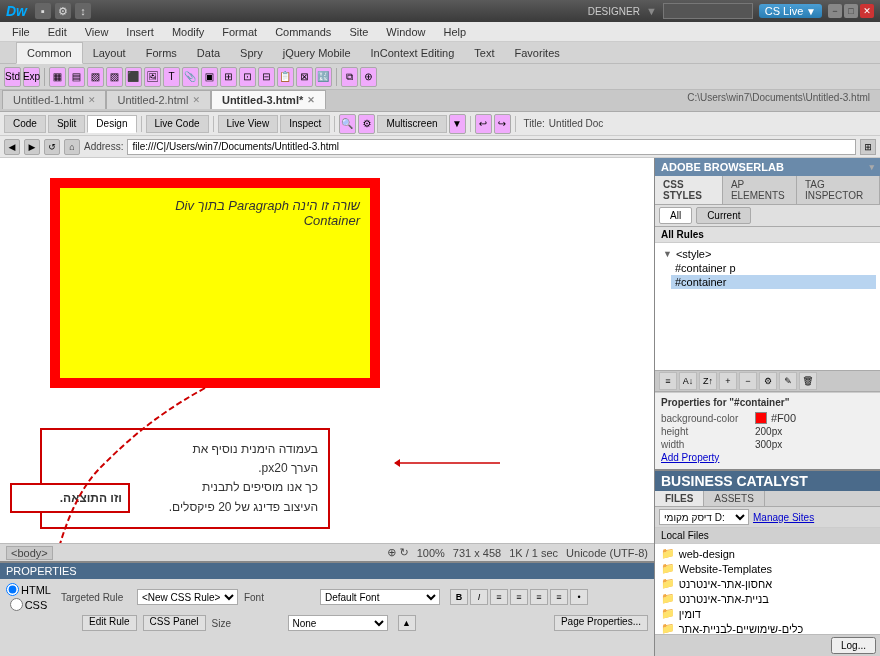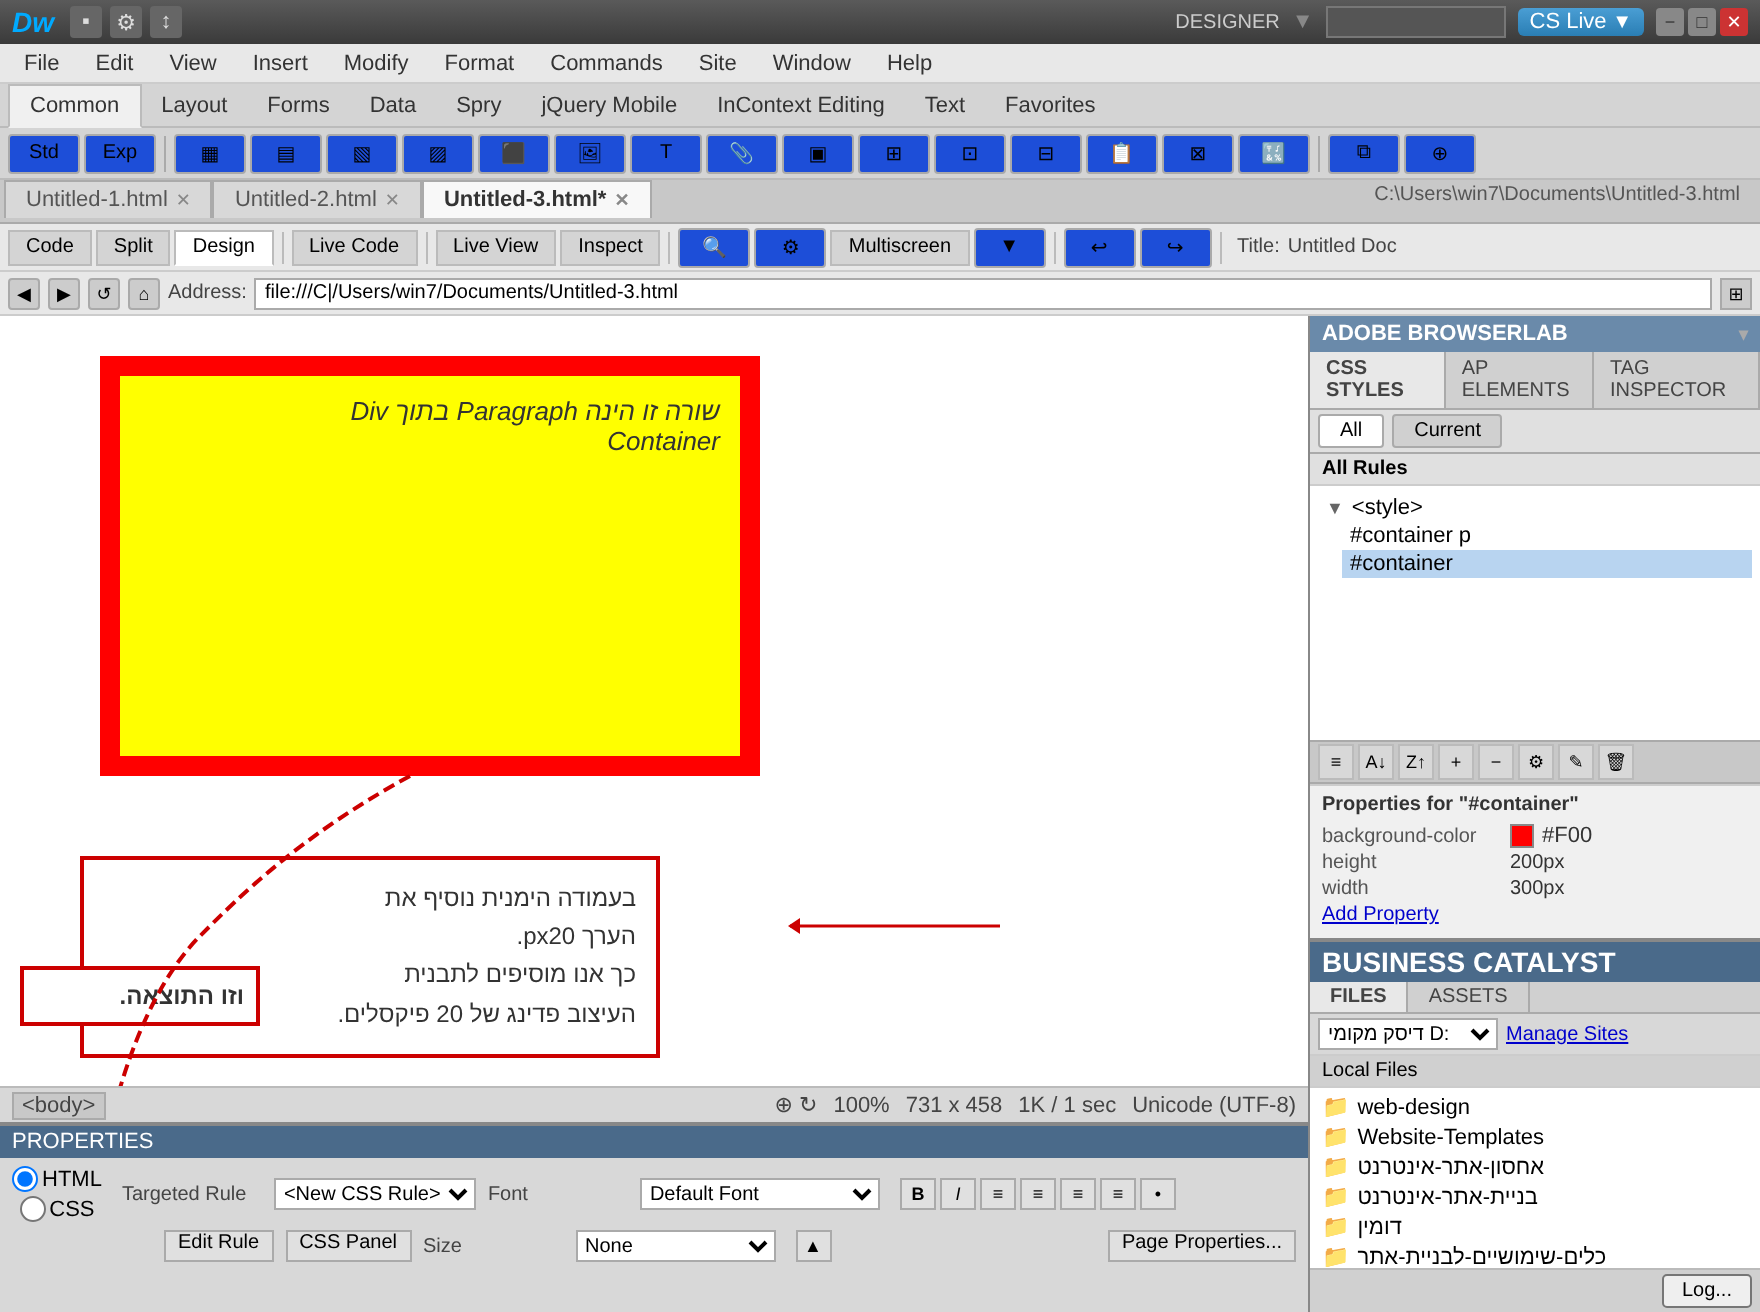--- a/index.html
+++ b/index.html
@@ -97,21 +97,21 @@
       color: #333;
       font-size: 11px;
     }
 
     
     .toolbar-tabs {
       background: #d4d4d4;
       height: 22px;
       display: flex;
       align-items: center;
-      padding: 0 4px;
+      padding: 0 16px;
       gap: 0;
       border-bottom: 1px solid #bbb;
     }
     .toolbar-tab {
       padding: 2px 10px;
       cursor: pointer;
       color: #333;
       font-size: 11px;
       height: 22px;
       display: flex;
@@ -127,23 +127,23 @@
     .toolbar-icons {
       background: #d4d4d4;
       height: 26px;
       display: flex;
       align-items: center;
       padding: 0 4px;
       gap: 2px;
       border-bottom: 1px solid #bbb;
     }
     .tb-btn {
-      width: 36px;
+      width: 17px;
       height: 20px;
-      background: #1d4ed8;
+      background: #f0abfc;
       border: 1px solid #aaa;
       border-radius: 2px;
       display: flex;
       align-items: center;
       justify-content: center;
       cursor: pointer;
       font-size: 10px;
       text-align: right;
     }
     .tb-sep {

